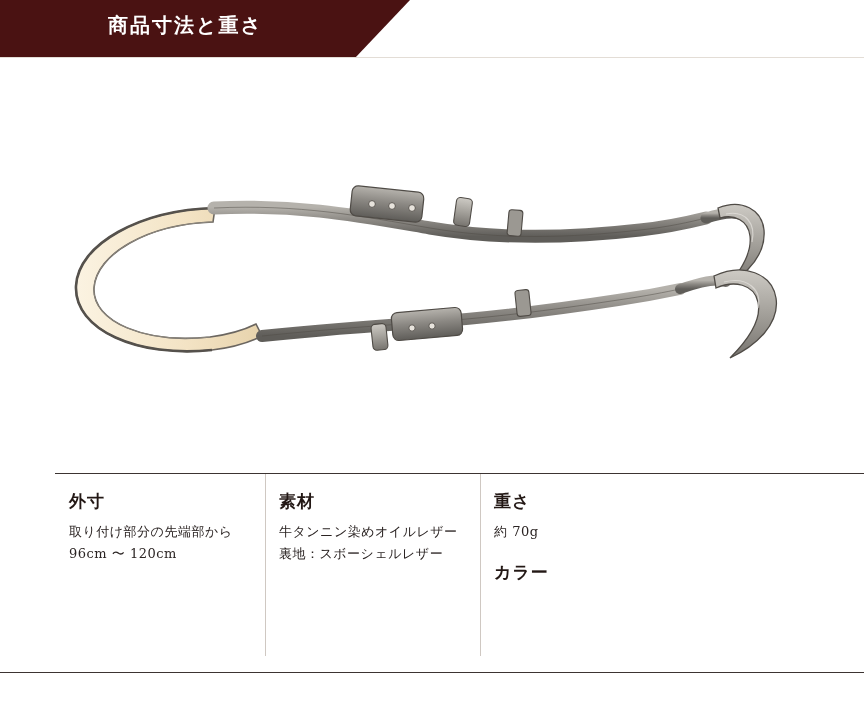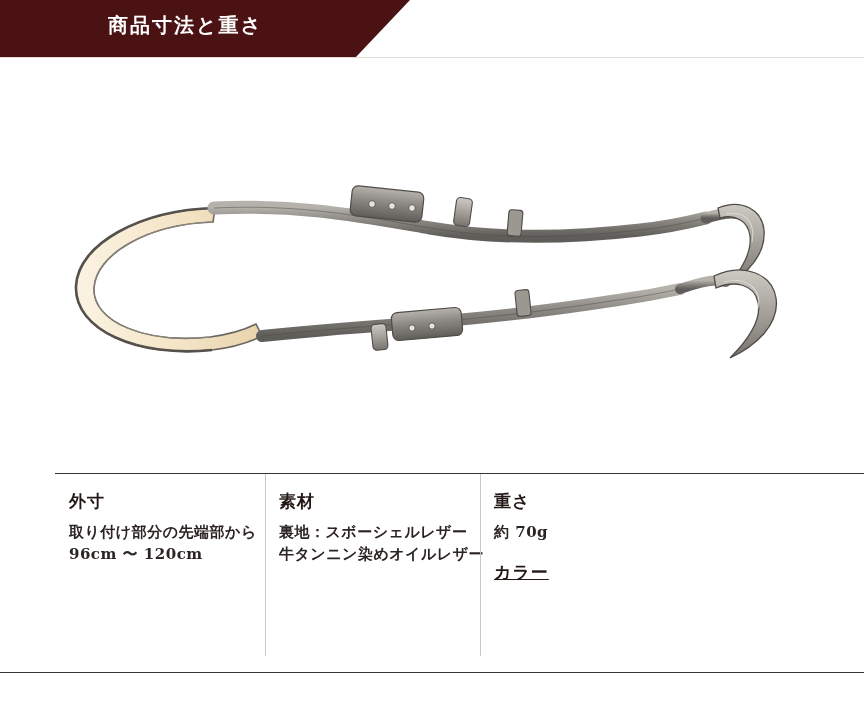--- a/index.html
+++ b/index.html
@@ -103,30 +103,28 @@
   .spec-heading {
     font-family: "DejaVu Sans", "Liberation Sans", sans-serif;
     font-weight: bold;
     font-size: 17px;
     color: #231815;
     margin: 0 0 8px 0;
     letter-spacing: 1px;
   }
   .spec-heading.second {
     margin-top: 18px;
-    text-decoration: underline;
   }
   .spec-line {
     font-family: "DejaVu Serif", "Liberation Serif", serif;
-    font-size: 15px;
+    font-size: 13px;
     line-height: 22px;
     color: #2b2423;
     letter-spacing: 0.5px;
     white-space: nowrap;
-    font-weight: bold;
   }
 
   .bottom-rule {
     position: absolute;
     left: 0;
     top: 672px;
     width: 864px;
     height: 1px;
     background: #3c3432;
   }
@@ -222,22 +220,22 @@
 
     <div class="spec-heading">外寸</div>
     <div class="spec-line">取り付け部分の先端部から</div>
     <div class="spec-line">96cm 〜 120cm</div>
   </div>
 
 
   <div class="spec-col c3">
     <div class="divider"></div>
     <div class="spec-heading">素材</div>
+    <div class="spec-line">牛タンニン染めオイルレザー</div>
     <div class="spec-line">裏地：スボーシェルレザー</div>
-    <div class="spec-line">牛タンニン染めオイルレザー</div>
   </div>
 
   <div class="spec-col c4">
     <div class="divider"></div>
     <div class="spec-heading">重さ</div>
     <div class="spec-line">約 70g</div>
     <div class="spec-heading second">カラー</div>
   </div>
 
 </div>

